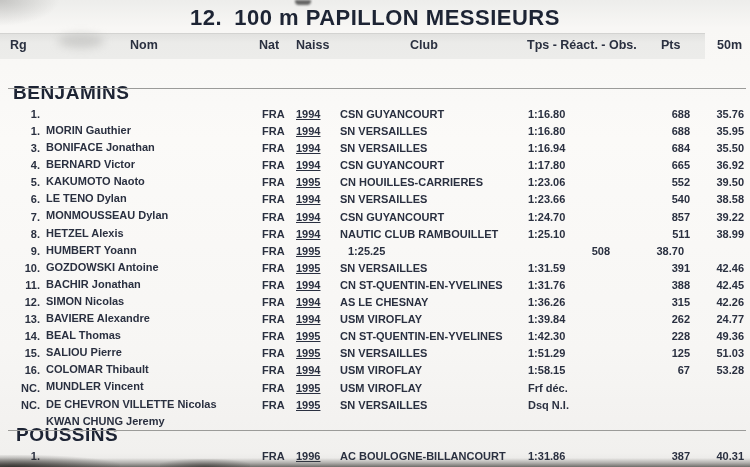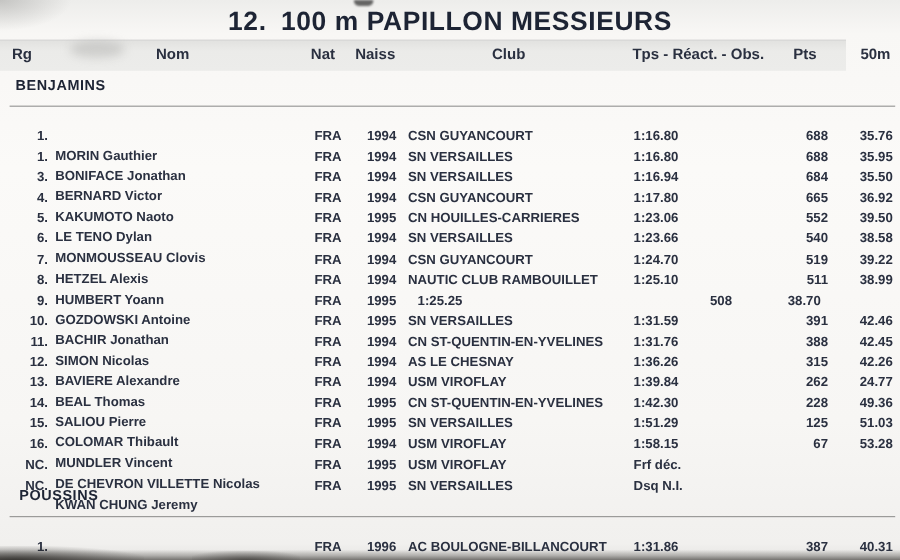--- a/index.html
+++ b/index.html
@@ -24,39 +24,39 @@
   }
   .h-rank{left:10px;}
   .h-name{left:130px;}
   .h-nat{left:259px;}
   .h-naiss{left:296px;}
   .h-club{left:410px;}
   .h-time{left:527px;}
   .h-pts{left:661px;}
   .h-split{left:717px;}
   .section-label{
-    position:absolute;font-size:12px;font-weight:bold;color:#1d2434;letter-spacing:0.5px;white-space:nowrap;
+    position:absolute;font-size:19px;font-weight:bold;color:#1d2434;letter-spacing:0.5px;white-space:nowrap;margin-top:18px;
   }
   .sec1-label{top:64px;left:13px;}
   .sec2-label{top:406px;left:16px;}
   .rule{position:absolute;left:8px;width:738px;height:1px;background:#9b9b99;}
   .rule1{top:88px;}
   .rule2{top:430px;}
   .rows{position:absolute;left:0;width:750px;}
   .rows1{top:92px;}
   .rows2{top:434px;}
   .row{
     display:grid;height:17.1px;align-items:center;
     grid-template-columns:40px 216px 40px 44px 180px 90px 80px 60px;
   }
   .cell{font-size:11px;font-weight:bold;color:#2a3040;white-space:nowrap;overflow:visible;}
   .c-rank{text-align:right;}
   .c-name{padding-left:6px;margin-top:32px;}
   .c-nat{padding-left:6px;}
-  .c-naiss{text-align:center;}
+  .c-naiss{text-align:left;text-decoration:underline;}
   .c-club{padding-left:0;}
   .c-time{padding-left:8px;}
   .c-pts{text-align:right;}
   .c-split{text-align:right;padding-right:6px;}
   
   .artifact{position:absolute;pointer-events:none;}
   .smudge-header{top:34px;left:58px;width:46px;height:14px;background:rgba(170,170,168,0.45);filter:blur(4px);border-radius:50%;}
   .blob-top{top:0;left:295px;width:16px;height:5px;background:rgba(55,55,55,0.75);filter:blur(1px);border-radius:0 0 4px 4px;}
   .corner-top-left{top:0;left:0;width:60px;height:26px;background:radial-gradient(ellipse at 0 0,rgba(120,120,118,0.35),transparent 70%);}
   .bottom-shadow{bottom:0;left:0;width:750px;height:9px;background:linear-gradient(to bottom,rgba(0,0,0,0) 0%,rgba(72,70,66,0.35) 55%,rgba(48,46,42,0.65) 100%);}
@@ -132,36 +132,36 @@
         <div class="cell c-name">LE TENO Dylan</div>
         <div class="cell c-nat">FRA</div>
         <div class="cell c-naiss">1995</div>
         <div class="cell c-club">CN HOUILLES-CARRIERES</div>
         <div class="cell c-time">1:23.06</div>
         <div class="cell c-pts">552</div>
         <div class="cell c-split">39.50</div>
       </div>
       <div class="row">
         <div class="cell c-rank">6.</div>
-        <div class="cell c-name">MONMOUSSEAU Clovis</div>
+        <div class="cell c-name">MONMOUSSEAU Dylan</div>
         <div class="cell c-nat">FRA</div>
         <div class="cell c-naiss">1994</div>
         <div class="cell c-club">SN VERSAILLES</div>
         <div class="cell c-time">1:23.66</div>
         <div class="cell c-pts">540</div>
         <div class="cell c-split">38.58</div>
       </div>
       <div class="row">
         <div class="cell c-rank">7.</div>
         <div class="cell c-name">HETZEL Alexis</div>
         <div class="cell c-nat">FRA</div>
         <div class="cell c-naiss">1994</div>
         <div class="cell c-club">CSN GUYANCOURT</div>
         <div class="cell c-time">1:24.70</div>
-        <div class="cell c-pts">519</div>
+        <div class="cell c-pts">857</div>
         <div class="cell c-split">39.22</div>
       </div>
       <div class="row">
         <div class="cell c-rank">8.</div>
         <div class="cell c-name">HUMBERT Yoann</div>
         <div class="cell c-nat">FRA</div>
         <div class="cell c-naiss">1994</div>
         <div class="cell c-club">NAUTIC CLUB RAMBOUILLET</div>
         <div class="cell c-time">1:25.10</div>
         <div class="cell c-pts">511</div>

